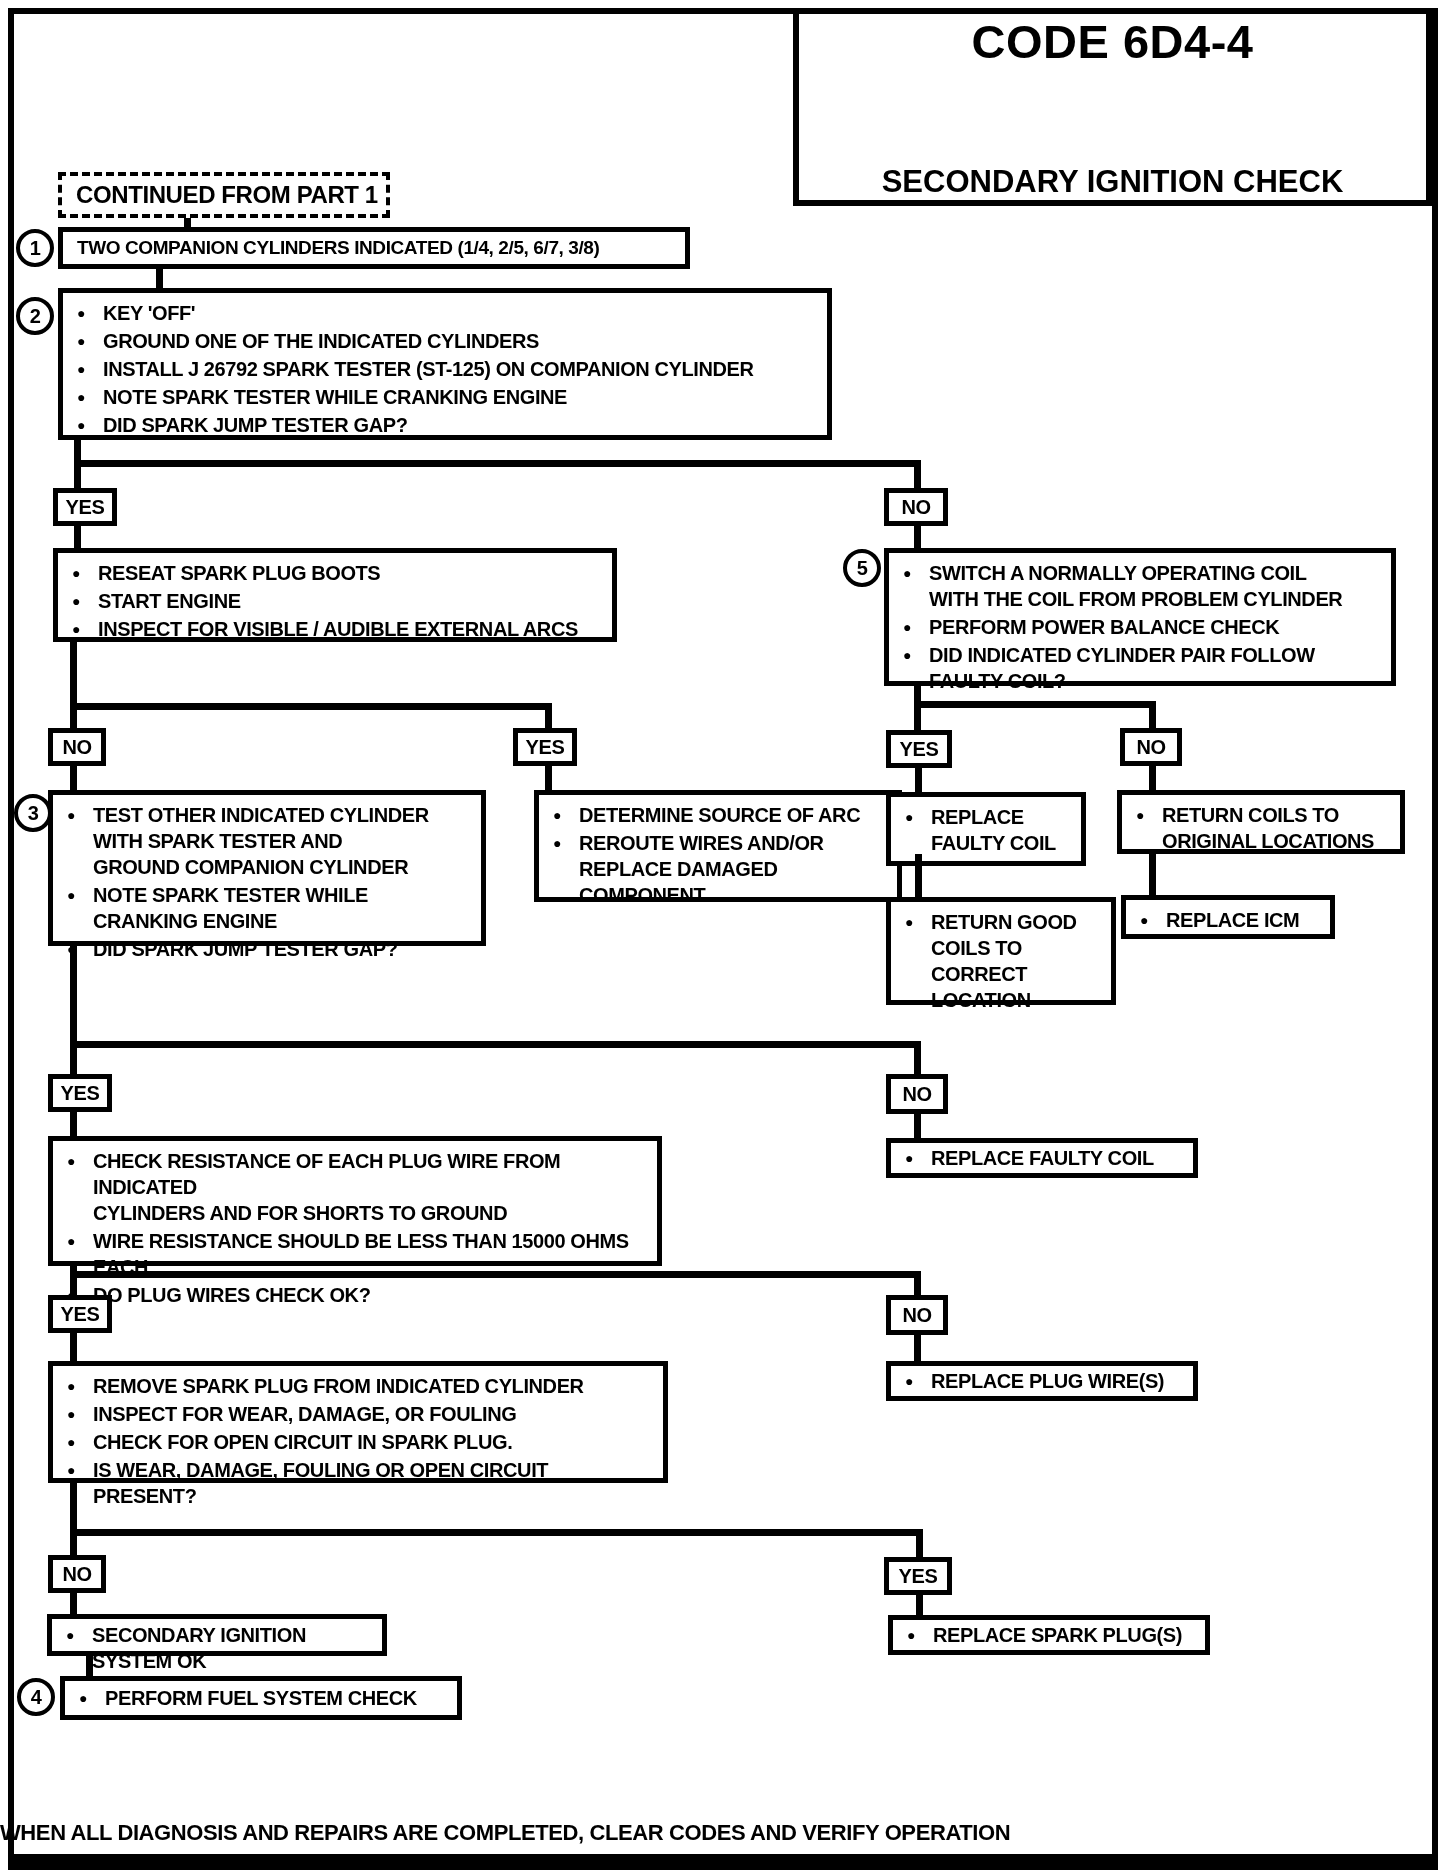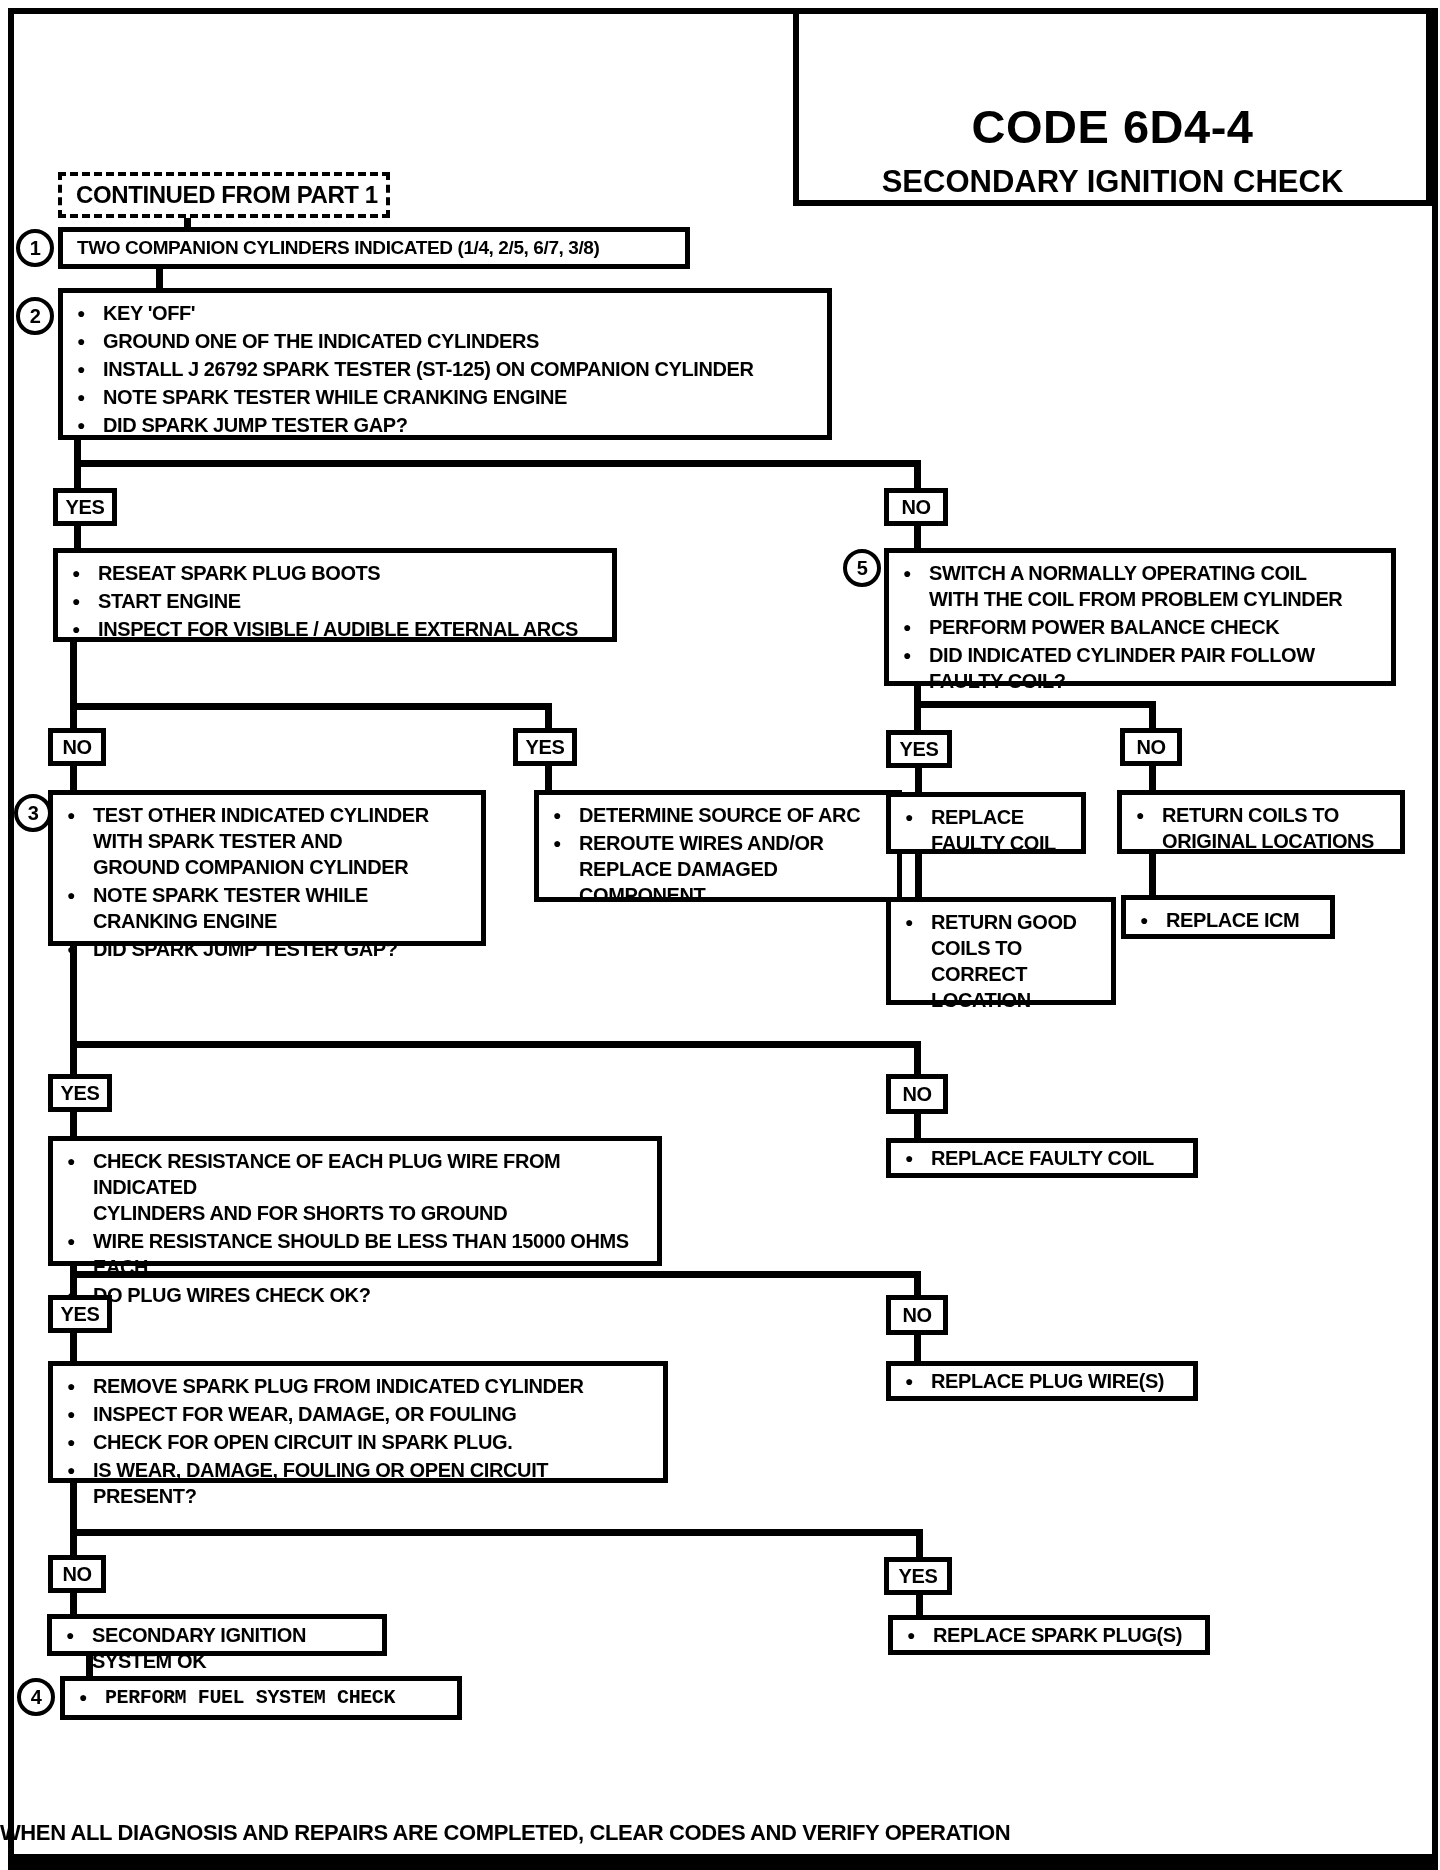--- a/index.html
+++ b/index.html
@@ -35,21 +35,21 @@
   }
   ul.bullets li::before{
     content:"●";position:absolute;left:8px;top:0;font-size:14px;line-height:26px;
   }
   .lh28 li{line-height:28px;}
   .v,.h{position:absolute;background:#000;}
   .v{width:7px;} .h{height:7px;}
   .titlebox{
     position:absolute;left:793px;top:8px;width:639px;height:198px;
     border:6px solid #000;box-sizing:border-box;background:#fff;
-    display:flex;flex-direction:column;align-items:center;justify-content:flex-end;
+    display:flex;flex-direction:column;align-items:center;justify-content:space-between;
     text-align:center;z-index:2;
   }
   .title1{font-size:47px;letter-spacing:0.5px;}
   .title2{font-size:31px;margin-top:10px;letter-spacing:0px;}
   .footer{
     position:absolute;left:0;top:1820px;width:1440px;text-align:left;
     font-size:22px;
   }
 </style>
 </head>
@@ -173,21 +173,21 @@
   <div class="tag" style="left:886px;top:730px;width:66px;height:38px;">
     <span>YES</span>
   </div>
   <div class="tag" style="left:1120px;top:728px;width:62px;height:38px;">
     <span>NO</span>
   </div>
 
   <div class="v" style="left:915px;top:768px;height:24px;"></div>
   <div class="v" style="left:1149px;top:766px;height:26px;"></div>
 
-  <div class="node" style="left:886px;top:792px;width:200px;height:62px;">
+  <div class="node" style="left:886px;top:792px;width:200px;height:74px;">
     <ul class="bullets">
       <li>REPLACE
 FAULTY COIL</li>
     </ul>
   </div>
   <div class="node" style="left:1117px;top:790px;width:288px;height:64px;">
     <ul class="bullets">
       <li>RETURN COILS TO
 ORIGINAL LOCATIONS</li>
     </ul>
@@ -294,20 +294,20 @@
     <ul class="bullets" style="padding-top:2px;">
       <li>REPLACE SPARK PLUG(S)</li>
     </ul>
   </div>
 
   <div class="v" style="left:86px;top:1656px;height:22px;"></div>
   <div class="badge" style="left:17px;top:1678px;">
     <span>4</span>
   </div>
   <div class="node" style="left:60px;top:1676px;width:402px;height:44px;">
-    <ul class="bullets" style="padding-top:4px;font-family:Liberation Mono, monospace;">
+    <ul class="bullets" style="padding-top:4px;">
       <li>PERFORM FUEL SYSTEM CHECK</li>
     </ul>
   </div>
 
   <div class="footer">WHEN ALL DIAGNOSIS AND REPAIRS ARE COMPLETED, CLEAR CODES AND VERIFY OPERATION</div>
 
 </div>
 
 </body></html>

